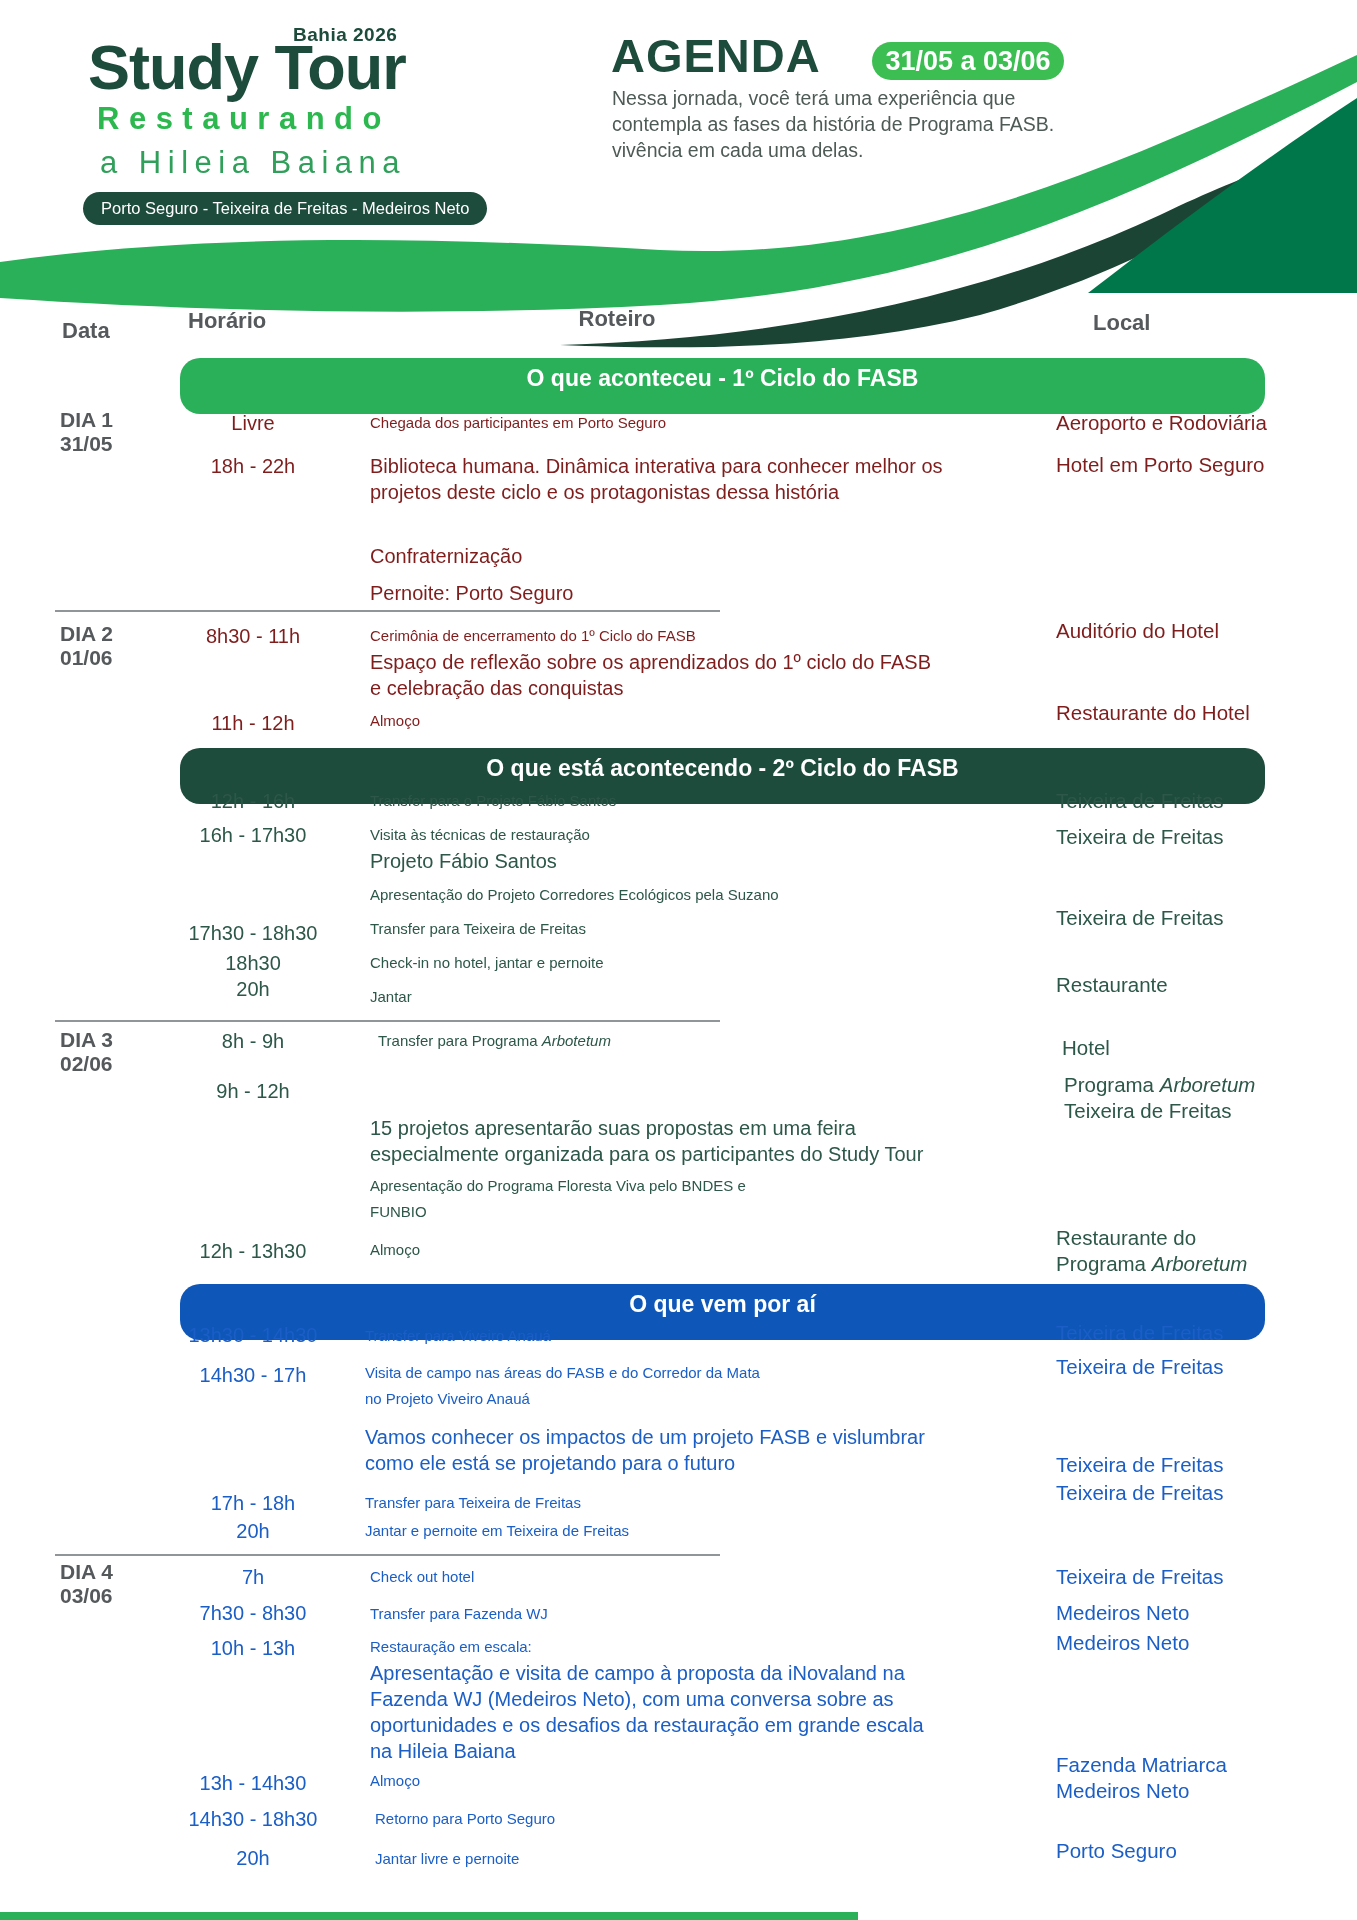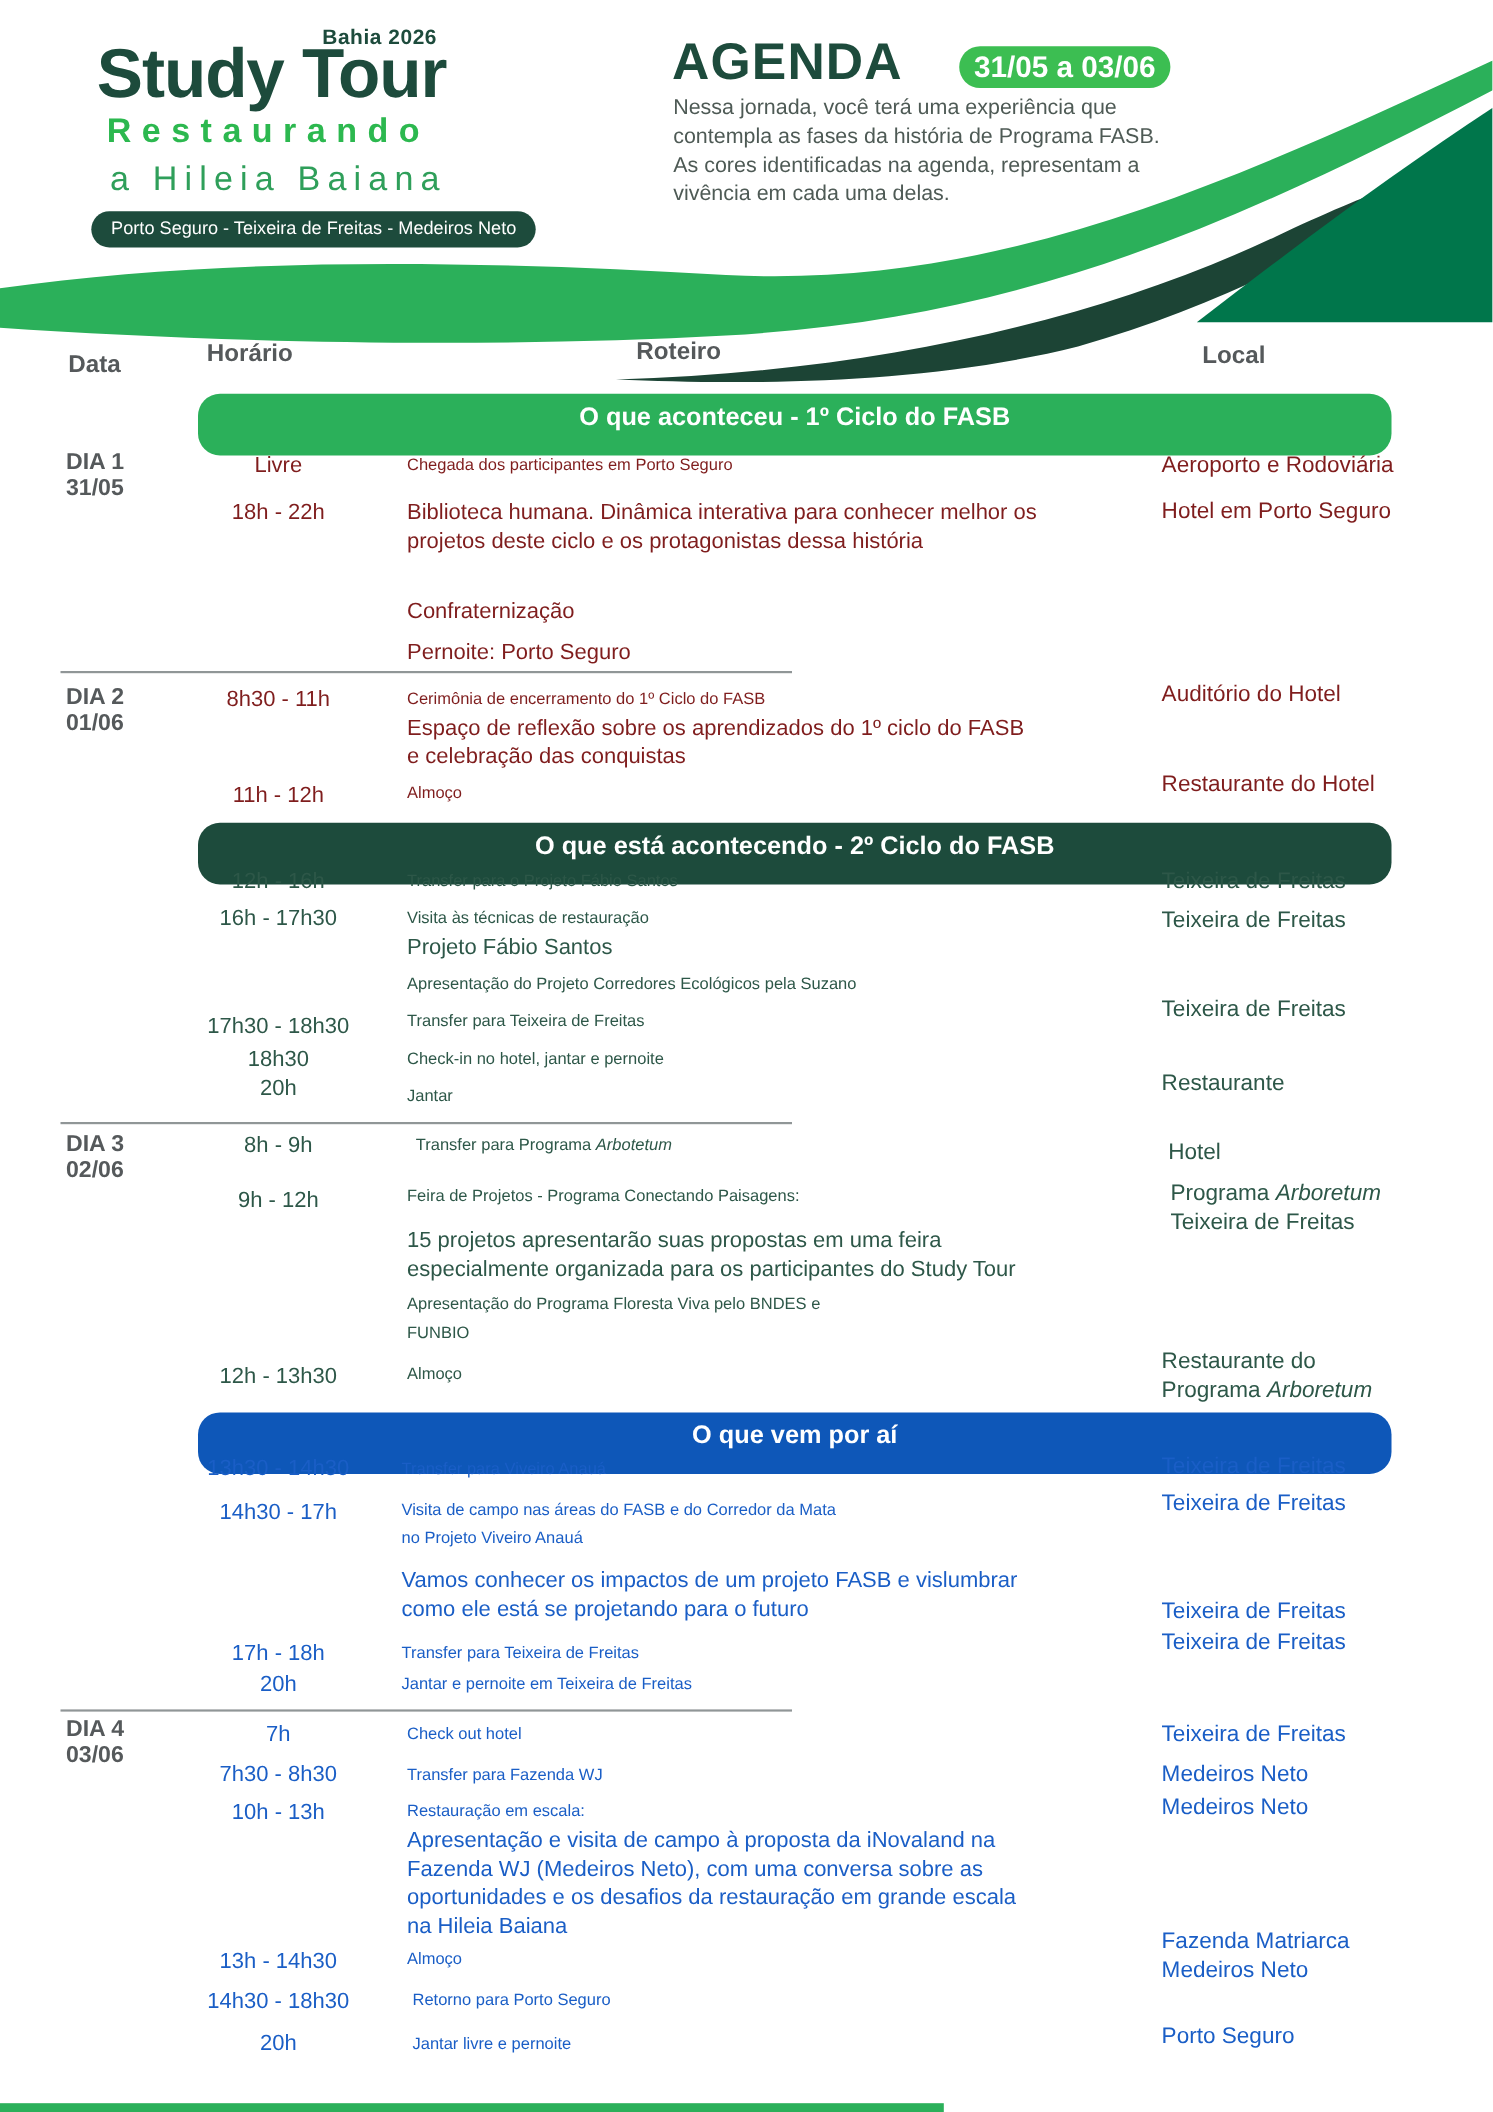--- a/index.html
+++ b/index.html
@@ -53,21 +53,20 @@
   <div class="abs studytour" style="left:88px;top:36px;">Study Tour</div>
   <div class="abs restaurando" style="left:97px;top:101px;">Restaurando</div>
   <div class="abs hileia" style="left:100px;top:145px;">a Hileia Baiana</div>
   <div class="abs loc-pill" style="left:83px;top:192px;">Porto Seguro - Teixeira de Freitas - Medeiros Neto</div>
 
   <div class="abs agenda-title" style="left:611px;top:28px;">AGENDA</div>
   <div class="abs date-pill" style="left:872px;top:42px;">31/05 a 03/06</div>
   <div class="abs intro" style="left:612px;top:85px;">
     <div>Nessa jornada, você terá uma experiência que</div>
     <div>contempla as fases da história de Programa FASB.</div>
-    <div>As cores identificadas na agenda, representam a</div>
     <div>vivência em cada uma delas.</div>
   </div>
 
   <div class="abs colhead" style="left:62px;top:318px;">Data</div>
   <div class="abs colhead" style="left:188px;top:308px;">Horário</div>
   <div class="abs colhead" style="left:517px;top:306px;width:200px;text-align:center;">Roteiro</div>
   <div class="abs colhead" style="left:1093px;top:310px;">Local</div>
 
   <div class="abs banner b-green" style="top:358px;">O que aconteceu - 1º Ciclo do FASB</div>
 
@@ -142,21 +141,20 @@
     <div>02/06</div>
   </div>
 
   <div class="abs t dgr" style="top:1030px;">8h - 9h</div>
   <div class="abs route rt dgr" style="top:1028px;left:378px;">
     <span>Transfer para Programa </span><span class="it">Arbotetum</span>
   </div>
   <div class="abs loc dgr" style="top:1035px;left:1062px;">Hotel</div>
 
   <div class="abs t dgr" style="top:1080px;">9h - 12h</div>
-  <div class="abs route rt dgr" style="top:1075px;">Feira de Projetos - Programa Conectando Paisagens:</div>
   <div class="abs loc dgr" style="top:1072px;left:1064px;">
     <div><span>Programa </span><span class="it">Arboretum</span></div>
     <div>Teixeira de Freitas</div>
   </div>
 
   <div class="abs route" style="top:1115px;">
     <div class="rd dgr">15 projetos apresentarão suas propostas em uma feira</div>
     <div class="rd dgr">especialmente organizada para os participantes do Study Tour</div>
   </div>
 

